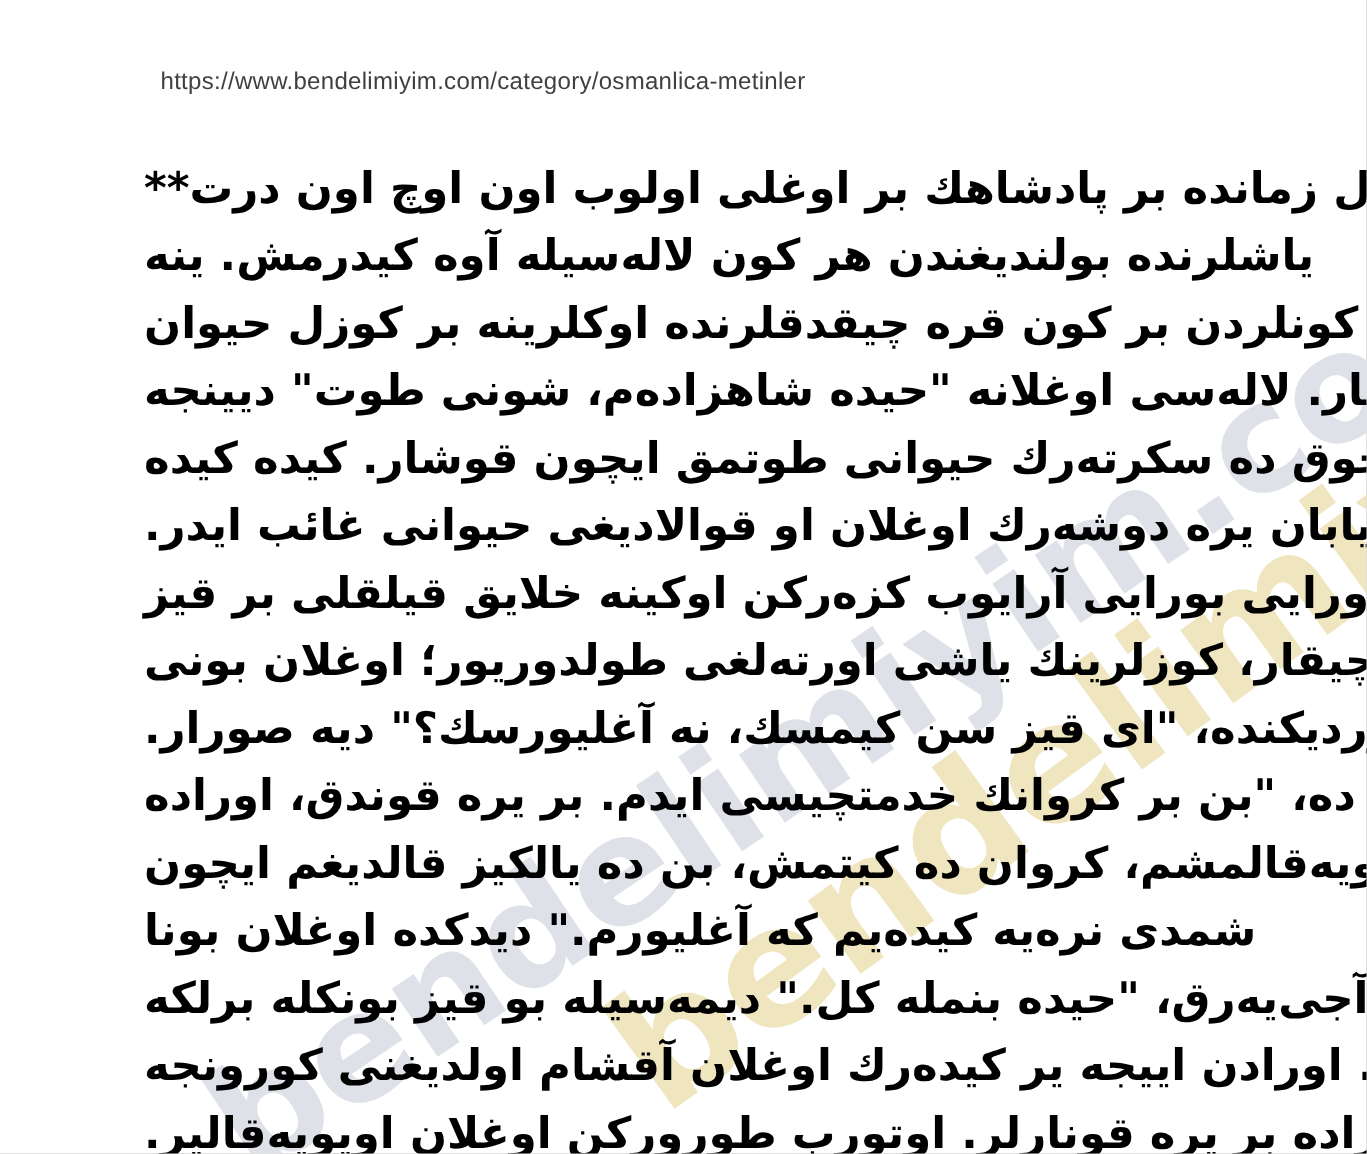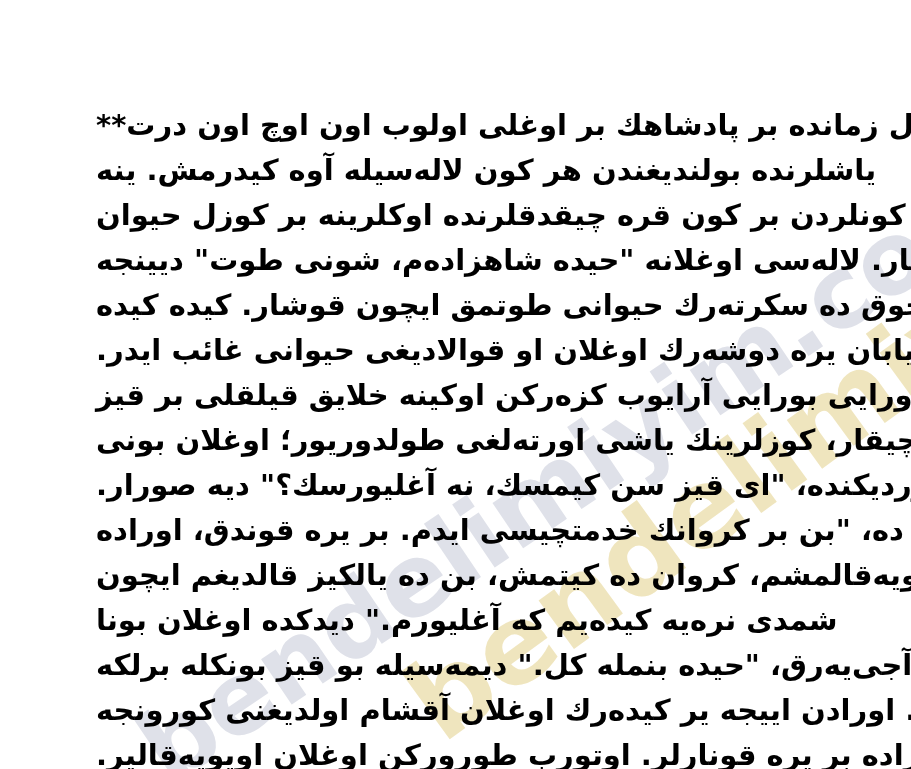--- a/index.html
+++ b/index.html
@@ -43,20 +43,21 @@
   }
 </style>
 </head>
 <body>
 
 <div class="page">
 
   <div class="wm wm1">bendelimiyim.com</div>
   <div class="wm wm2">bendelimiyim.com</div>
 
+  <div class="url-caption">https://www.bendelimiyim.com/category/osmanlica-metinler</div>
 
   <div class="text-block">
     <div class="line">اول زمانده بر پادشاهك بر اوغلى اولوب اون اوچ اون درت**</div>
     <div class="line">ياشلرنده بولنديغندن هر كون لاله‌سيله آوه كيدرمش. ينه</div>
     <div class="line">كونلردن بر كون قره چيقدقلرنده اوكلرينه بر كوزل حيوان</div>
     <div class="line">چيقار. لاله‌سى اوغلانه "حيده شاهزاده‌م، شونى طوت" ديينجه</div>
     <div class="line">چوجوق ده سكرته‌رك حيوانى طوتمق ايچون قوشار. كيده كيده</div>
     <div class="line">بر يابان يره دوشه‌رك اوغلان او قوالاديغى حيوانى غائب ايدر.</div>
     <div class="line">اورايى بورايى آرايوب كزه‌ركن اوكينه خلايق قيلقلى بر قيز</div>
     <div class="line">چيقار، كوزلرينك ياشى اورته‌لغى طولدوريور؛ اوغلان بونى</div>

